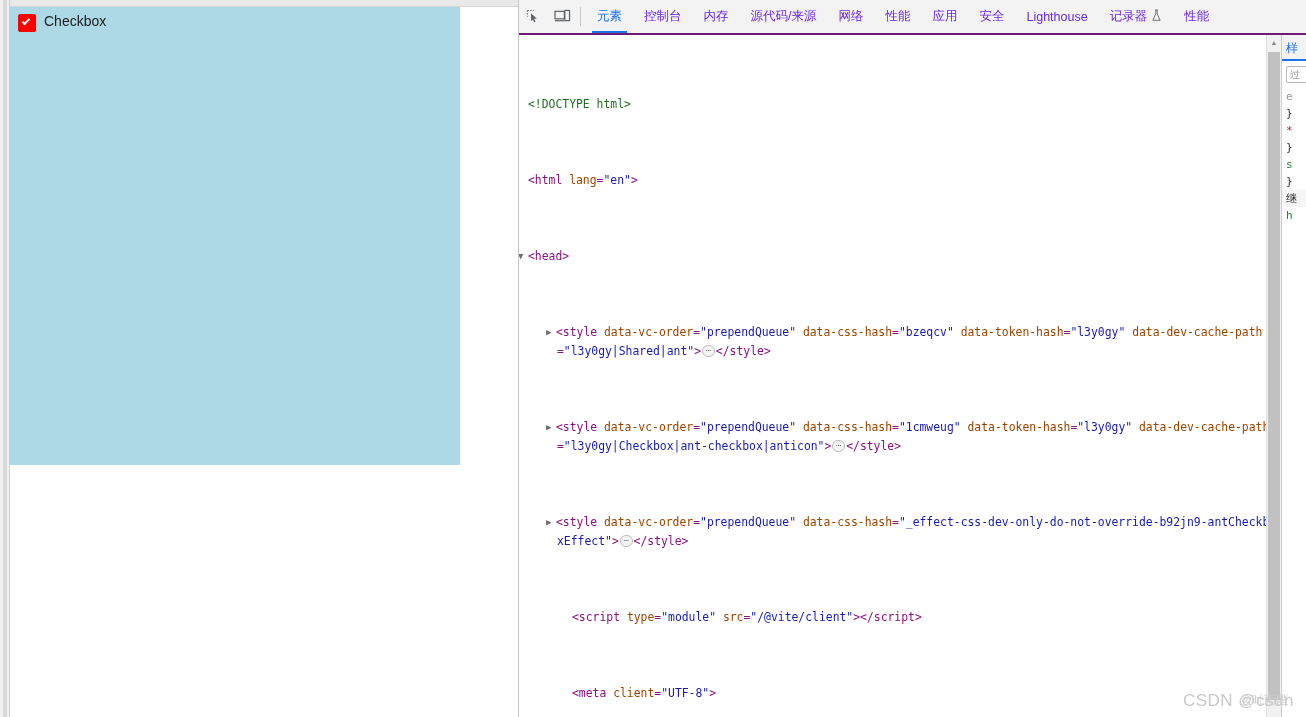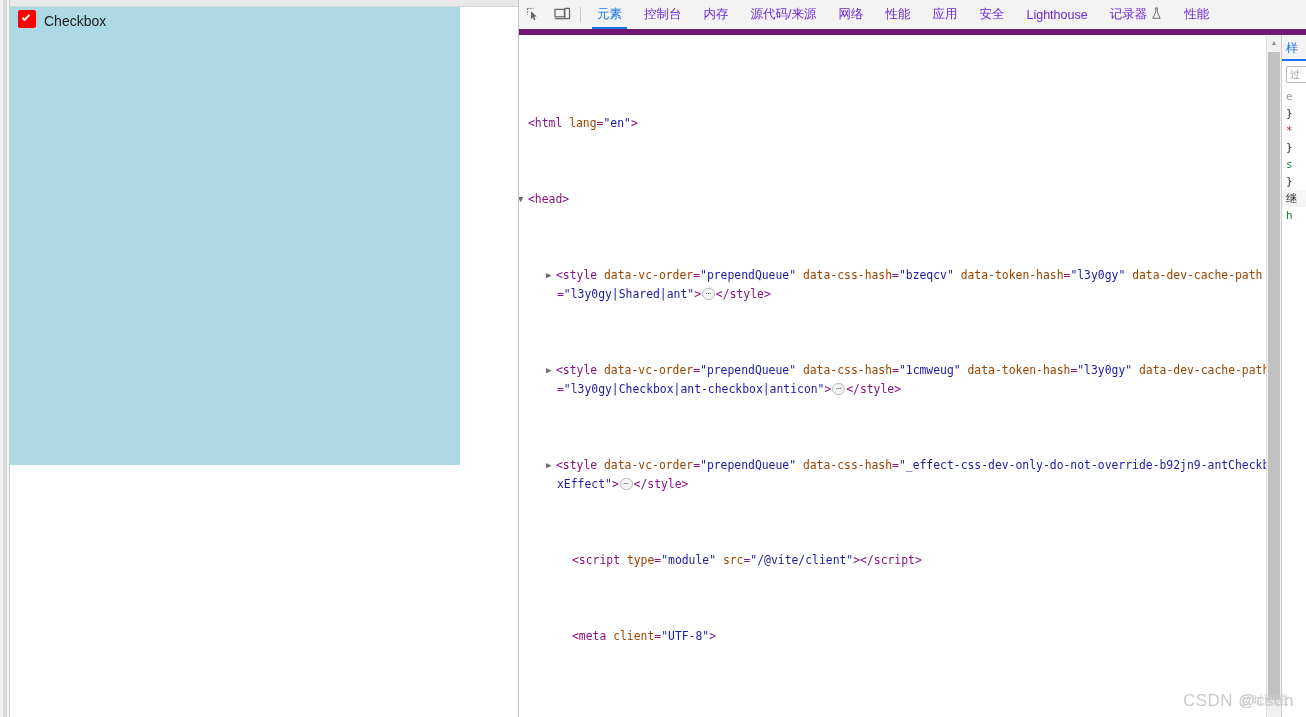--- a/index.html
+++ b/index.html
@@ -41,21 +41,21 @@
   }
 
   .container {
     position: absolute;
     left: 10px; top: 7px;
     width: 450px; height: 458px;
     background: #add8e6;
   }
   .checkbox-wrapper {
     position: absolute; left: 8px; top: 3px;
-    display: flex; align-items: flex-start; gap: 8px;
+    display: flex; align-items: flex-end; gap: 8px;
     cursor: pointer;
   }
   .ant-checkbox-inner {
     width: 16px; height: 16px;
     background-color: #ff0000;
     border: 1px solid #ff0000;
     border-radius: 2px;
     position: relative;
     display: inline-block;
     flex: 0 0 auto;
@@ -83,21 +83,21 @@
     position: absolute; left: 519px; top: 0;
     width: 787px; height: 717px;
     background: #ffffff;
     font-family: "Liberation Sans", sans-serif;
     overflow: hidden;
   }
   .dt-toolbar {
     position: relative;
     height: 35px;
     background: #f3f3f3;
-    border-bottom: 6px solid #701a75;
+    border-bottom: 2px solid #701a75;
     display: flex;
     align-items: stretch;
     box-sizing: border-box;
   }
   .dt-icon-btn {
     width: 29px;
     display: flex; align-items: center; justify-content: center;
     cursor: pointer;
   }
   .dt-tb-sep {
@@ -355,20 +355,21 @@
           <span>性能</span>
         </div>
       </div>
     </div>
 
     <div class="dt-body">
 
       <div class="dom-pane">
         <div class="dom-tree">
 
+          <div class="node ind0"><span class="arrow none"></span><span class="cm">&lt;!DOCTYPE html&gt;</span></div>
 
           <div class="node ind0"><span class="arrow none"></span><span class="tg">&lt;</span><span class="tg">html</span> <span class="at">lang</span><span class="tg">=</span><span class="av">"en"</span><span class="tg">&gt;</span></div>
 
           <div class="node ind0"><span class="arrow open"></span><span class="tg">&lt;</span><span class="tg">head</span><span class="tg">&gt;</span></div>
 
           <div class="node ind2"><span class="arrow closed"></span><span class="tg">&lt;</span><span class="tg">style</span> <span class="at">data-vc-order</span><span class="tg">=</span><span class="av">"prependQueue"</span> <span class="at">data-css-hash</span><span class="tg">=</span><span class="av">"bzeqcv"</span> <span class="at">data-token-hash</span><span class="tg">=</span><span class="av">"l3y0gy"</span> <span class="at">data-dev-cache-path</span><span class="tg">=</span><span class="av">"l3y0gy|Shared|ant"</span><span class="tg">&gt;</span><span class="ellip">⋯</span><span class="tg">&lt;/</span><span class="tg">style</span><span class="tg">&gt;</span></div>
 
           <div class="node ind2"><span class="arrow closed"></span><span class="tg">&lt;</span><span class="tg">style</span> <span class="at">data-vc-order</span><span class="tg">=</span><span class="av">"prependQueue"</span> <span class="at">data-css-hash</span><span class="tg">=</span><span class="av">"1cmweug"</span> <span class="at">data-token-hash</span><span class="tg">=</span><span class="av">"l3y0gy"</span> <span class="at">data-dev-cache-path</span><span class="tg">=</span><span class="av">"l3y0gy|Checkbox|ant-checkbox|anticon"</span><span class="tg">&gt;</span><span class="ellip">⋯</span><span class="tg">&lt;/</span><span class="tg">style</span><span class="tg">&gt;</span></div>
 
           <div class="node ind2"><span class="arrow closed"></span><span class="tg">&lt;</span><span class="tg">style</span> <span class="at">data-vc-order</span><span class="tg">=</span><span class="av">"prependQueue"</span> <span class="at">data-css-hash</span><span class="tg">=</span><span class="av">"_effect-css-dev-only-do-not-override-b92jn9-antCheckboxEffect"</span><span class="tg">&gt;</span><span class="ellip">⋯</span><span class="tg">&lt;/</span><span class="tg">style</span><span class="tg">&gt;</span></div>

